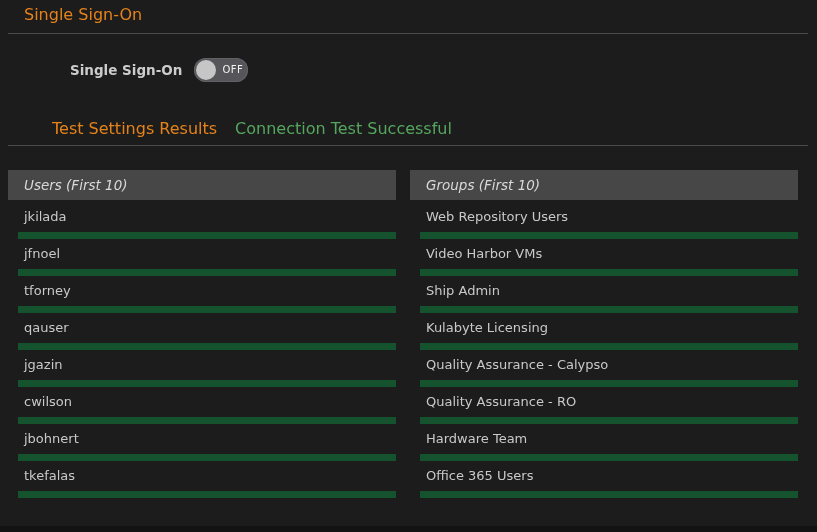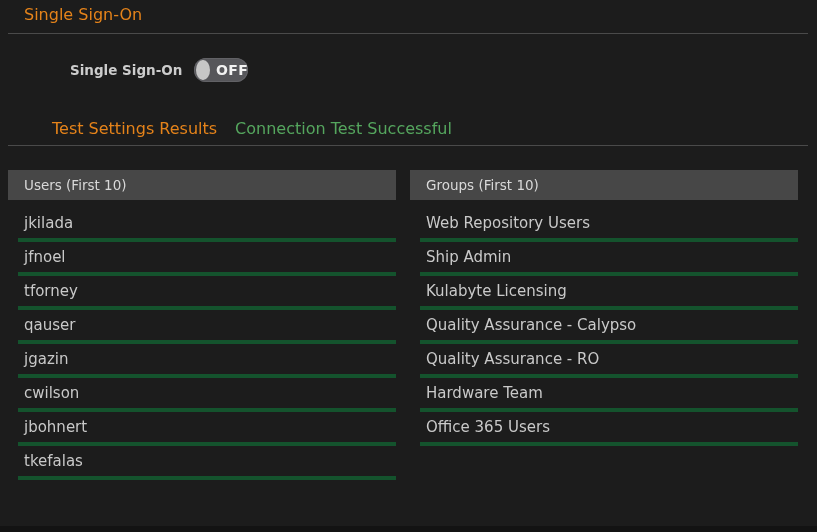--- a/index.html
+++ b/index.html
@@ -50,22 +50,22 @@
   }
   .toggle-knob {
     width: 20px;
     height: 20px;
     margin-left: 2px;
     border-radius: 50%;
     background: #c6c6c6;
   }
   .toggle-state {
     margin-left: 6px;
-    font-size: 14px;
-    font-weight: bold;
+    font-size: 10px;
+    font-weight: normal;
     letter-spacing: 0.5px;
     color: #f2f2f2;
   }
   .test-row {
     margin-top: 37px;
     padding-left: 24px;
     display: flex;
     gap: 18px;
     font-size: 16px;
     line-height: 20px;
@@ -80,30 +80,31 @@
     margin: 24px 19px 0 8px;
   }
   .result-table { flex: 1; }
   .table-header {
     background: #474747;
     color: #d9d9d9;
     font-size: 13.5px;
     height: 30px;
     line-height: 30px;
     padding-left: 16px;
-    margin-bottom: 8px;
+    margin-bottom: 2px;
+    font-style: italic;
   }
   .table-row {
     height: 30px;
     line-height: 30px;
     margin-left: 10px;
     padding-left: 6px;
-    font-size: 15px;
+    font-size: 13px;
     color: #c9c9c9;
-    border-bottom: 4px solid #14532d;
+    border-bottom: 7px solid #14532d;
   }
   .footer-strip {
     position: absolute;
     bottom: 0;
     left: 0;
     width: 100%;
     height: 6px;
     background: #131313;
   }
 </style>
@@ -135,20 +136,21 @@
     <div class="table-row">tforney</div>
     <div class="table-row">qauser</div>
     <div class="table-row">jgazin</div>
     <div class="table-row">cwilson</div>
     <div class="table-row">jbohnert</div>
     <div class="table-row">tkefalas</div>
   </div>
   <div class="result-table">
     <div class="table-header">Groups (First 10)</div>
     <div class="table-row">Web Repository Users</div>
+    <div class="table-row">Video Harbor VMs</div>
     <div class="table-row">Ship Admin</div>
     <div class="table-row">Kulabyte Licensing</div>
     <div class="table-row">Quality Assurance - Calypso</div>
     <div class="table-row">Quality Assurance - RO</div>
     <div class="table-row">Hardware Team</div>
     <div class="table-row">Office 365 Users</div>
   </div>
 </div>
 
 <div class="footer-strip"></div>

